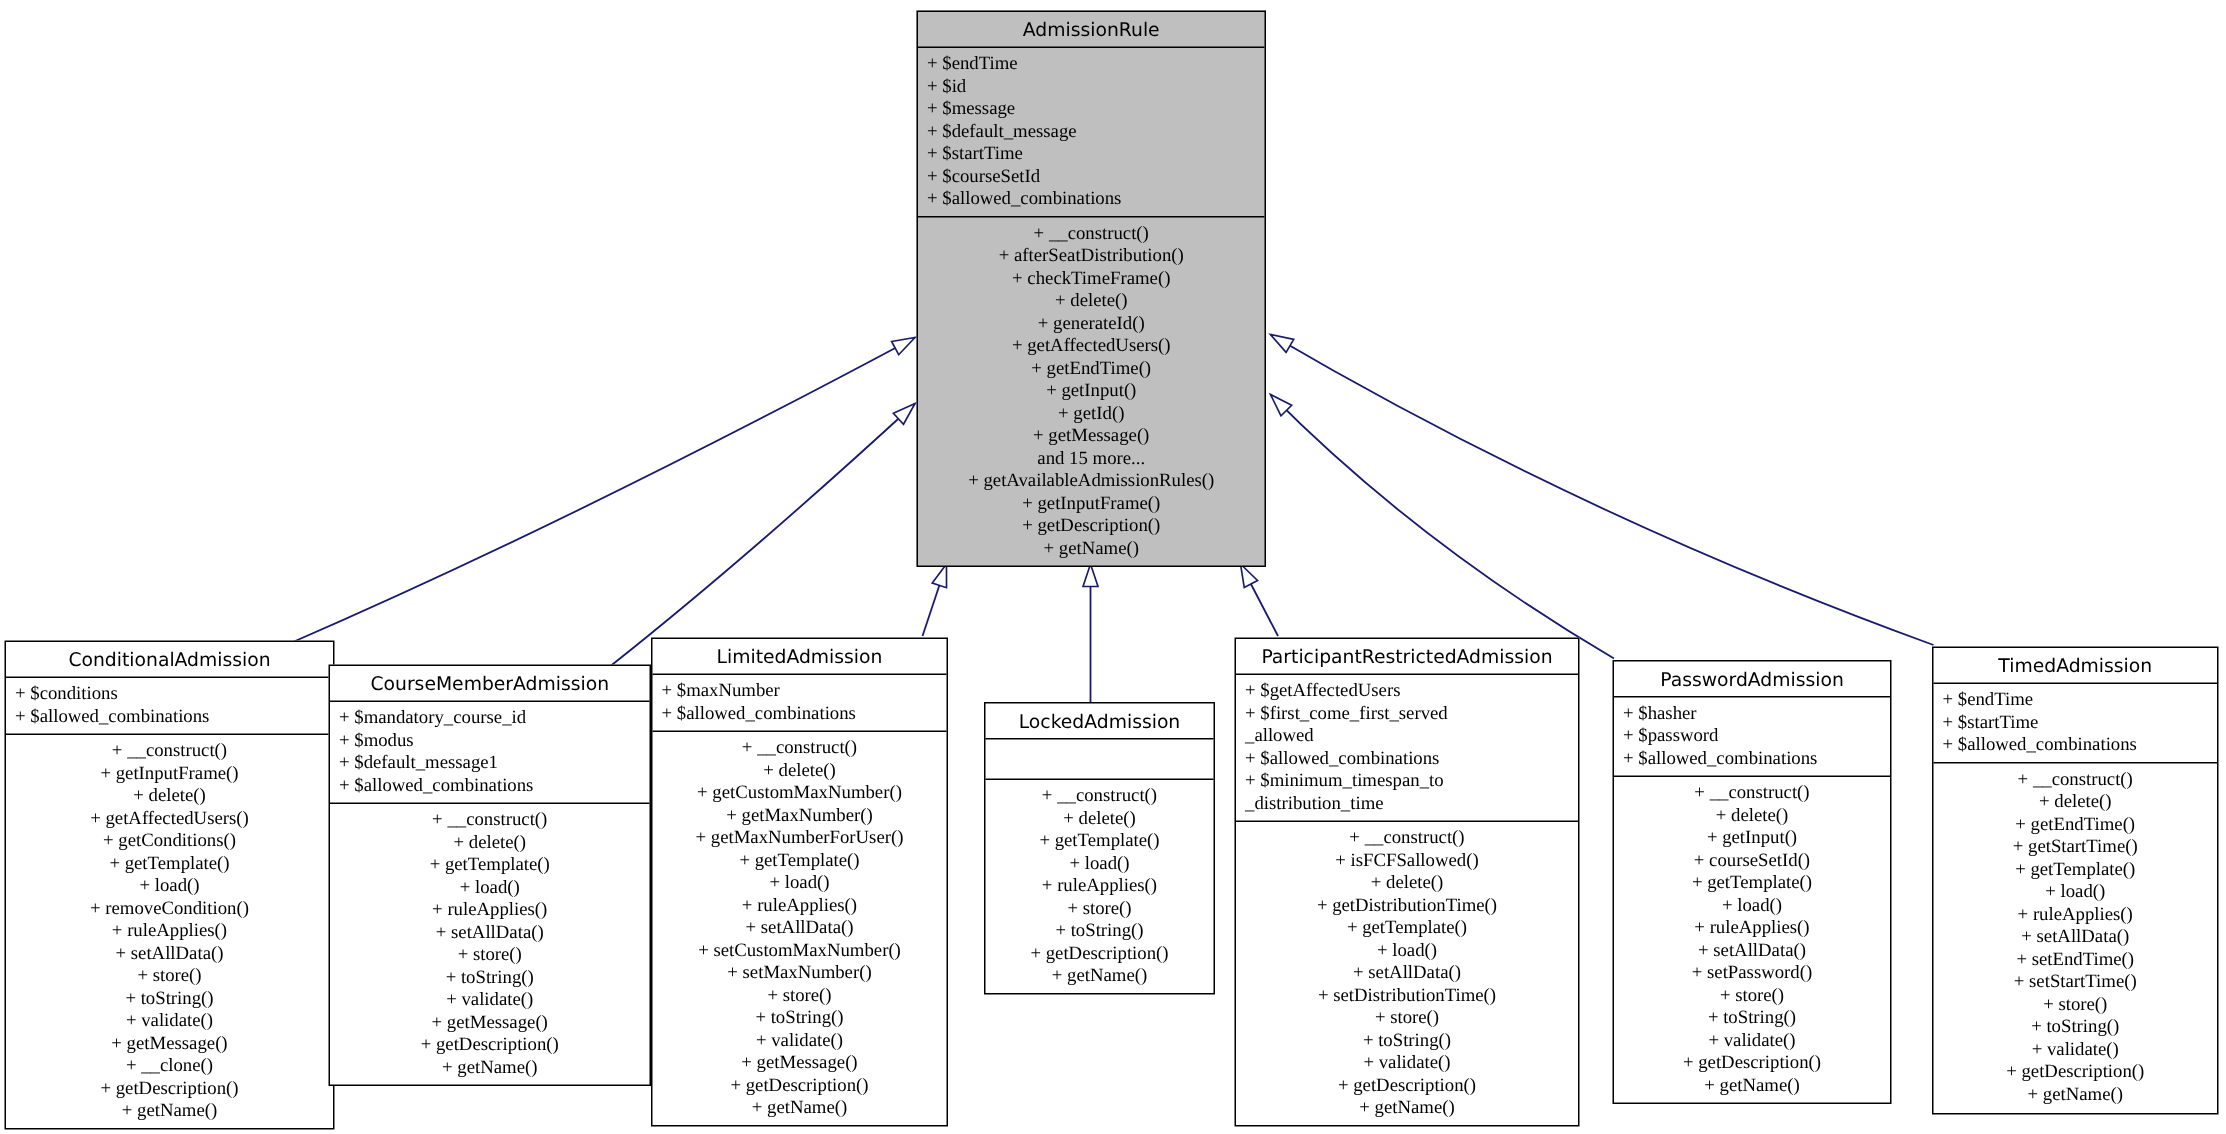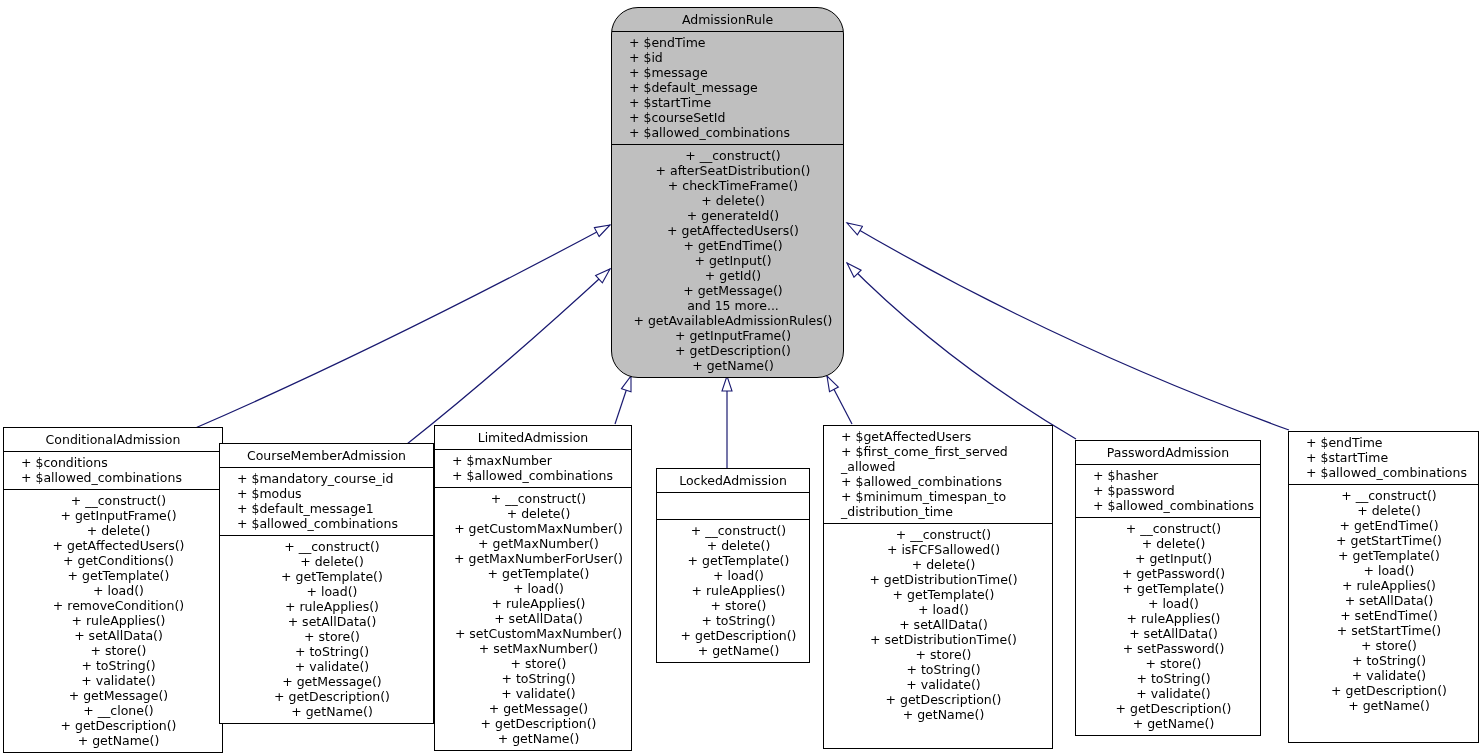--- a/index.html
+++ b/index.html
@@ -54,22 +54,23 @@
     text-align:center;
     padding:4px 6px;
     line-height:15px;
     border-bottom:1px solid var(--border-color);
     white-space:nowrap;
     overflow:hidden;
   }
   ul.uml-section{
     list-style:none;
     margin:0;
-    padding:3px 6px 4px 17px;
+    padding:3px 6px 4px 6px;
     line-height:15px;
+    font-family:Liberation Serif, serif;
   }
   ul.uml-section li{
     white-space:nowrap;
   }
   ul.uml-methods{
     border-top:1px solid var(--border-color);
     text-align:center;
   }
   ul.uml-attrs.empty{
     min-height:26px;
@@ -88,21 +89,21 @@
     </defs>
     <path class="edge" d="M193,429 Q380,348 610,225" marker-end="url(#inherit-arrow)"></path>
     <path class="edge" d="M407,444 Q498,372 610,269" marker-end="url(#inherit-arrow)"></path>
     <path class="edge" d="M615,424 L631,376" marker-end="url(#inherit-arrow)"></path>
     <path class="edge" d="M727,489 L727,376" marker-end="url(#inherit-arrow)"></path>
     <path class="edge" d="M852,424 L827,376" marker-end="url(#inherit-arrow)"></path>
     <path class="edge" d="M1076,439 Q945,362 847,263" marker-end="url(#inherit-arrow)"></path>
     <path class="edge" d="M1289,430 Q1055,345 847,223" marker-end="url(#inherit-arrow)"></path>
   </svg>
 
-  <div class="uml-class focus" style="left:611px;top:7px;width:233px;min-height:366px;border-radius:27px;">
+  <div class="uml-class focus" style="left:611px;top:7px;width:233px;min-height:366px;">
     <div class="uml-title">AdmissionRule</div>
     <ul class="uml-section uml-attrs">
         <li>+ $endTime</li>
         <li>+ $id</li>
         <li>+ $message</li>
         <li>+ $default_message</li>
         <li>+ $startTime</li>
         <li>+ $courseSetId</li>
         <li>+ $allowed_combinations</li>
       </ul>
@@ -213,20 +214,21 @@
         <li>+ load()</li>
         <li>+ ruleApplies()</li>
         <li>+ store()</li>
         <li>+ toString()</li>
         <li>+ getDescription()</li>
         <li>+ getName()</li>
       </ul>
   </div>
 
   <div class="uml-class" style="left:823px;top:425px;width:230px;min-height:324px;">
+    <div class="uml-title">ParticipantRestrictedAdmission</div>
     <ul class="uml-section uml-attrs">
         <li>+ $getAffectedUsers</li>
         <li>+ $first_come_first_served</li>
         <li>_allowed</li>
         <li>+ $allowed_combinations</li>
         <li>+ $minimum_timespan_to</li>
         <li>_distribution_time</li>
       </ul>
     <ul class="uml-section uml-methods">
         <li>+ __construct()</li>
@@ -249,35 +251,36 @@
     <div class="uml-title">PasswordAdmission</div>
     <ul class="uml-section uml-attrs">
         <li>+ $hasher</li>
         <li>+ $password</li>
         <li>+ $allowed_combinations</li>
       </ul>
     <ul class="uml-section uml-methods">
         <li>+ __construct()</li>
         <li>+ delete()</li>
         <li>+ getInput()</li>
-        <li>+ getPassword()</li>
+        <li>+ courseSetId()</li>
         <li>+ getTemplate()</li>
         <li>+ load()</li>
         <li>+ ruleApplies()</li>
         <li>+ setAllData()</li>
         <li>+ setPassword()</li>
         <li>+ store()</li>
         <li>+ toString()</li>
         <li>+ validate()</li>
         <li>+ getDescription()</li>
         <li>+ getName()</li>
       </ul>
   </div>
 
   <div class="uml-class" style="left:1288px;top:431px;width:191px;min-height:312px;">
+    <div class="uml-title">TimedAdmission</div>
     <ul class="uml-section uml-attrs">
         <li>+ $endTime</li>
         <li>+ $startTime</li>
         <li>+ $allowed_combinations</li>
       </ul>
     <ul class="uml-section uml-methods">
         <li>+ __construct()</li>
         <li>+ delete()</li>
         <li>+ getEndTime()</li>
         <li>+ getStartTime()</li>

